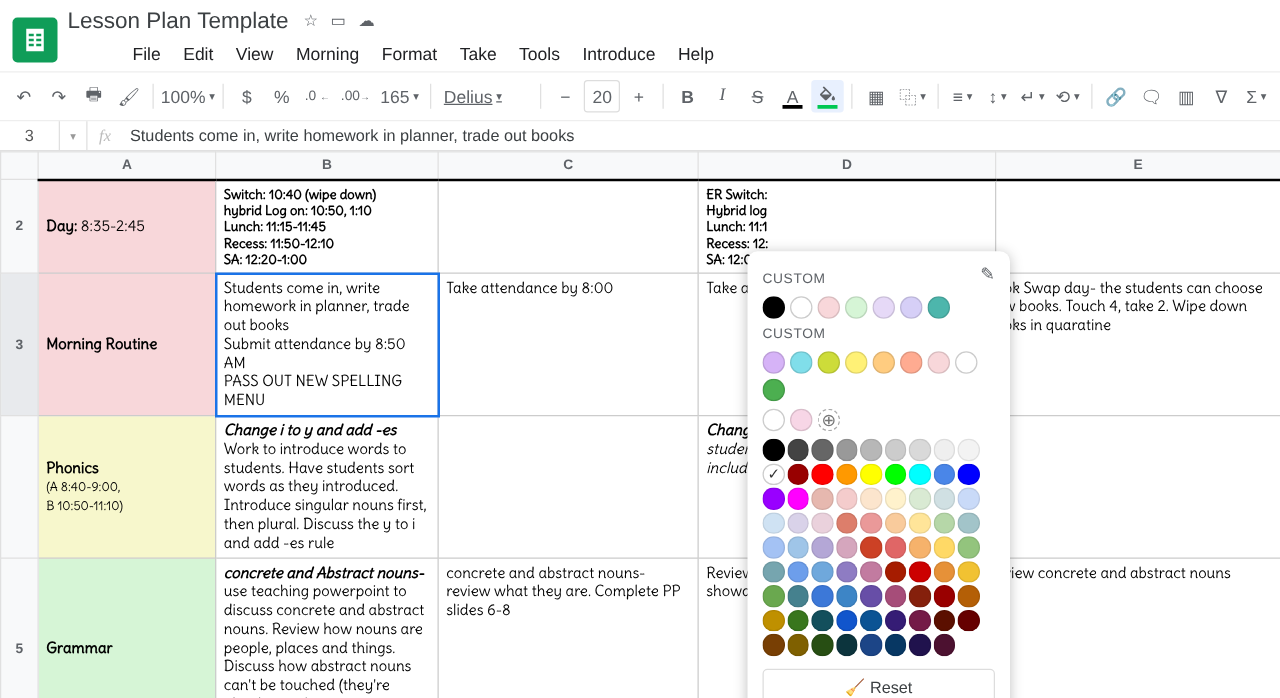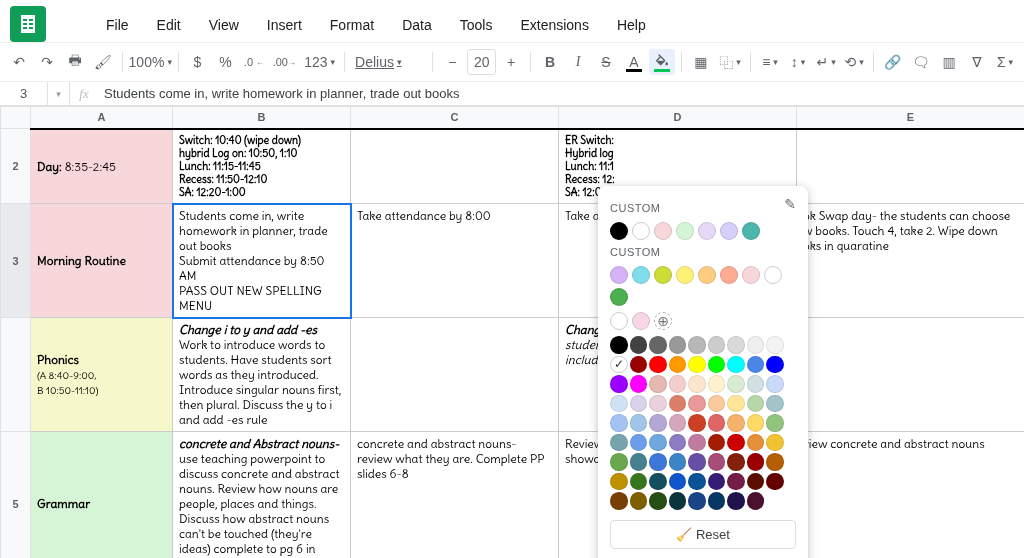--- a/index.html
+++ b/index.html
@@ -3,21 +3,21 @@
 <meta charset="utf-8">
 <style>
   * { box-sizing: border-box; }
   body { margin:0; font-family: Arial, sans-serif; font-size:13px; color:#202124; background:#fff; user-select:none; overflow:hidden; }
   .header { padding:6px 8px 0 8px; }
   .title-row { display:flex; align-items:center; gap:8px; padding-left:2px; }
   .logo { width:36px; height:36px; background:#0f9d58; border-radius:4px; display:flex; align-items:center; justify-content:center; color:#fff; font-weight:bold; }
   .logo svg { width:24px; height:24px; fill:#fff; }
   .doc-title { font-size:18px; color:#3c4043; }
   .doc-icons { display:flex; gap:10px; color:#5f6368; }
-  .menu-row { display:flex; gap:16px; padding:4px 0 2px 46px; color:#202124; font-size:14px; align-items:center;}
+  .menu-row { display:flex; gap:6px; padding:4px 0 2px 46px; color:#202124; font-size:14px; align-items:center;}
   .menu-row .mi { padding:4px 6px; border-radius:4px; cursor:pointer; }
   .last-edit { margin-left:8px; color:#5f6368; text-decoration:underline; cursor:pointer; font-size:13px; }
   .toolbar { display:flex; align-items:center; gap:2px; border-top:1px solid #eee; border-bottom:1px solid #eee; padding:3px 6px; background:#fff; height:40px; }
   .tbtn { min-width:26px; height:26px; display:flex; align-items:center; justify-content:center; border-radius:3px; cursor:pointer; color:#5f6368; font-size:14px; padding:0 4px; position:relative; }
   .tbtn.dd::after { content:"▾"; font-size:9px; margin-left:3px; color:#5f6368; }
   .sep { width:1px; height:20px; background:#e0e0e0; margin:0 4px; }
   .fontname { width:80px; justify-content:flex-start;text-decoration:underline; }
   .fontsize { width:30px; }
   .zoombox { width:45px; }
   .fill-btn { color:#0f9d58; }
@@ -58,29 +58,37 @@
 <body>
 
 <div class="header">
   <div class="title-row">
     <div class="logo">
       <svg viewBox="0 0 24 24">
           <path d="M19 3H5v18h14V3zm-8 14H7v-2h4v2zm0-4H7v-2h4v2zm0-4H7V7h4v2zm6 8h-4v-2h4v2zm0-4h-4v-2h4v2zm0-4h-4V7h4v2z"></path>
         </svg>
     </div>
     <div style="display:flex; flex-direction:column;">
+      <div style="display:flex; align-items:center; gap:12px;">
+        <span class="doc-title">Lesson Plan Template</span>
+        <div class="doc-icons">
+          <span>☆</span>
+          <span>▭</span>
+          <span>☁</span>
+        </div>
+      </div>
       <div class="menu-row">
         <span class="mi">File</span>
         <span class="mi">Edit</span>
         <span class="mi">View</span>
-        <span class="mi">Insert</span>
+        <span class="mi">Morning</span>
         <span class="mi">Format</span>
-        <span class="mi">Data</span>
+        <span class="mi">Take</span>
         <span class="mi">Tools</span>
-        <span class="mi">Extensions</span>
+        <span class="mi">Introduce</span>
         <span class="mi">Help</span>
       </div>
     </div>
   </div>
 </div>
 
 <div class="toolbar">
   <div class="tbtn">↶</div>
   <div class="tbtn">↷</div>
   <div class="tbtn">🖶</div>
@@ -91,21 +99,21 @@
   <div class="tbtn">$</div>
   <div class="tbtn">%</div>
   <div class="tbtn">
       <span style="font-size:11px">.0&nbsp;</span>
       <span style="font-size:8px">←</span>
     </div>
   <div class="tbtn">
       <span style="font-size:11px">.00</span>
       <span style="font-size:8px">→</span>
     </div>
-  <div class="tbtn dd">123</div>
+  <div class="tbtn dd">165</div>
   <div class="sep"></div>
   <div class="tbtn fontname dd">Delius</div>
   <div class="sep"></div>
   <div class="tbtn">−</div>
   <div class="tbtn fontsize" style="border:1px solid #ddd; border-radius:3px;">20</div>
   <div class="tbtn">+</div>
   <div class="sep"></div>
   <div class="tbtn" style="font-weight:bold;">B</div>
   <div class="tbtn" style="font-style:italic; font-family:serif;">I</div>
   <div class="tbtn" style="text-decoration:line-through;">S</div>

